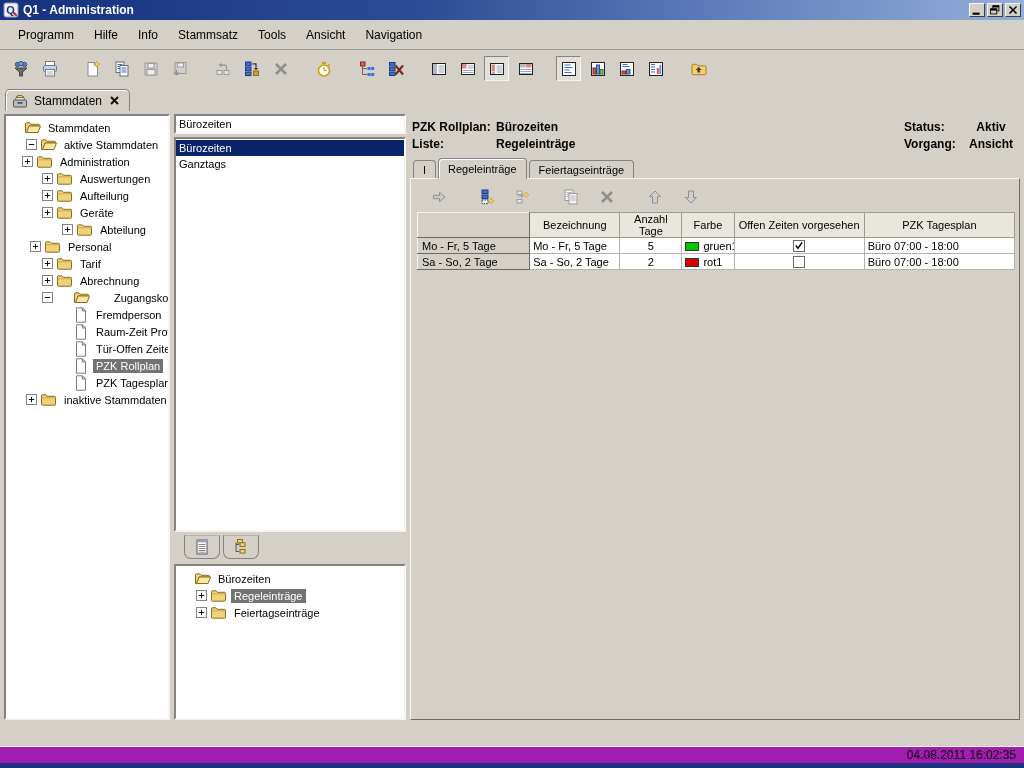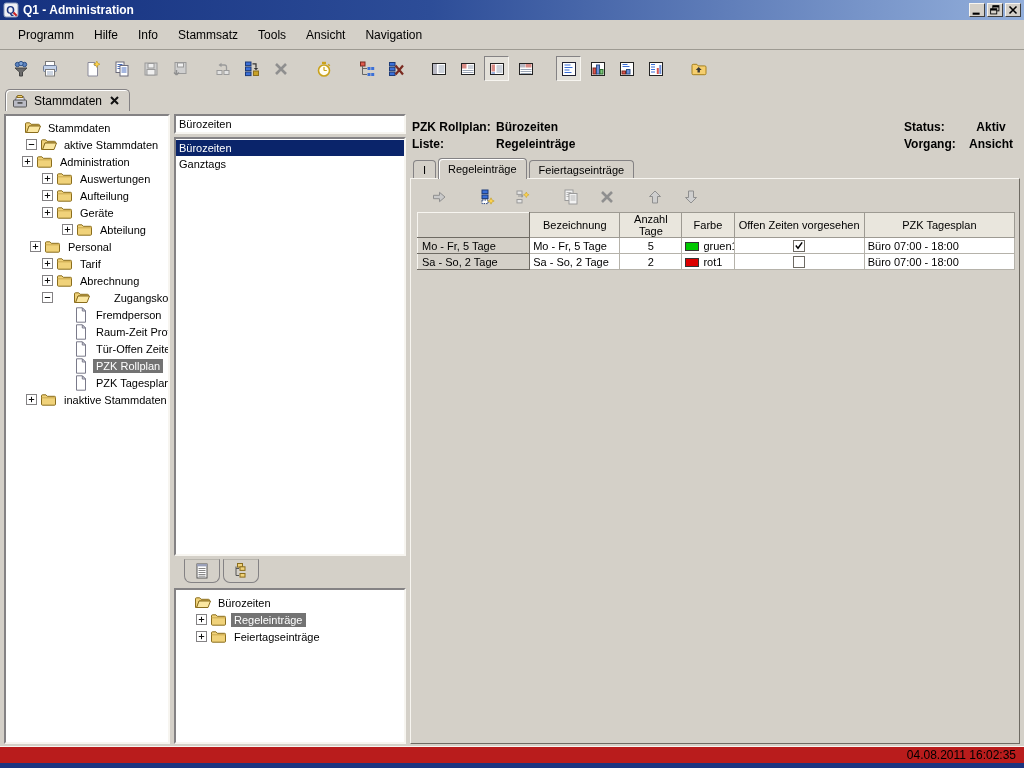--- a/index.html
+++ b/index.html
@@ -81,21 +81,21 @@
   thead th { height:17px; background:#e9e6dd; border:1px solid #9d9a92; font-weight:normal; text-align:center; padding:0 2px; overflow:hidden; }
   thead th.corner, tbody th.rowhdr { background:#d4d0c8; border:1px solid; border-color:#f7f5f0 #6e6a63 #6e6a63 #f7f5f0; }
   tbody th.rowhdr { font-weight:normal; text-align:left; padding:0 4px; height:16px; }
   tbody td { height:16px; background:#fff; border:1px solid #b5b2aa; padding:0 3px; overflow:hidden; white-space:nowrap; }
   td.center { text-align:center; }
   .swatch { display:inline-block; width:14px; height:9px; border:1px solid #333; vertical-align:-1px; margin-right:4px; }
   .cb { width:12px; height:12px; border:1px solid #6e6a63; background:#fff; margin:0 auto; display:flex; align-items:center; justify-content:center; }
 
   
   .statusbar { height:17px; flex:none; display:flex; justify-content:flex-end; align-items:center; padding-right:8px;
-    font-size:12px; background:#b91c1c; border-top:1px solid #f7f5f0; }
+    font-size:12px; background:#a21caf; border-top:1px solid #f7f5f0;margin-top:24px; }
   .bottomstrip { height:5px; flex:none; background:#1c3480; }
 </style>
 </head>
 <body>
 
 <div class="app">
 
   <div class="titlebar">
     <span class="app-icon">
         <svg width="16" height="16" viewBox="0 0 16 16">

